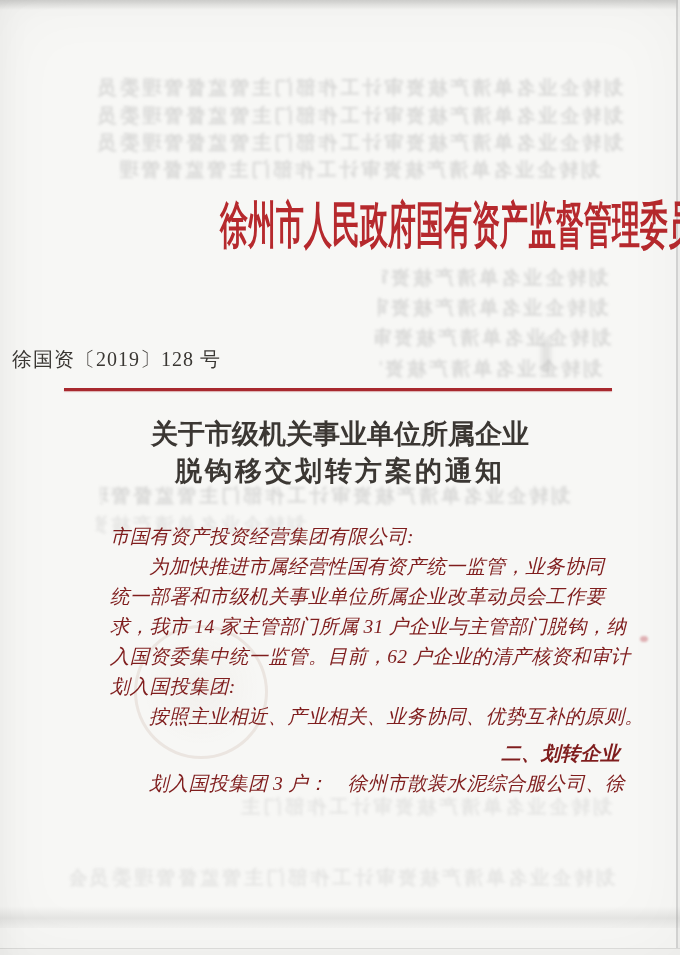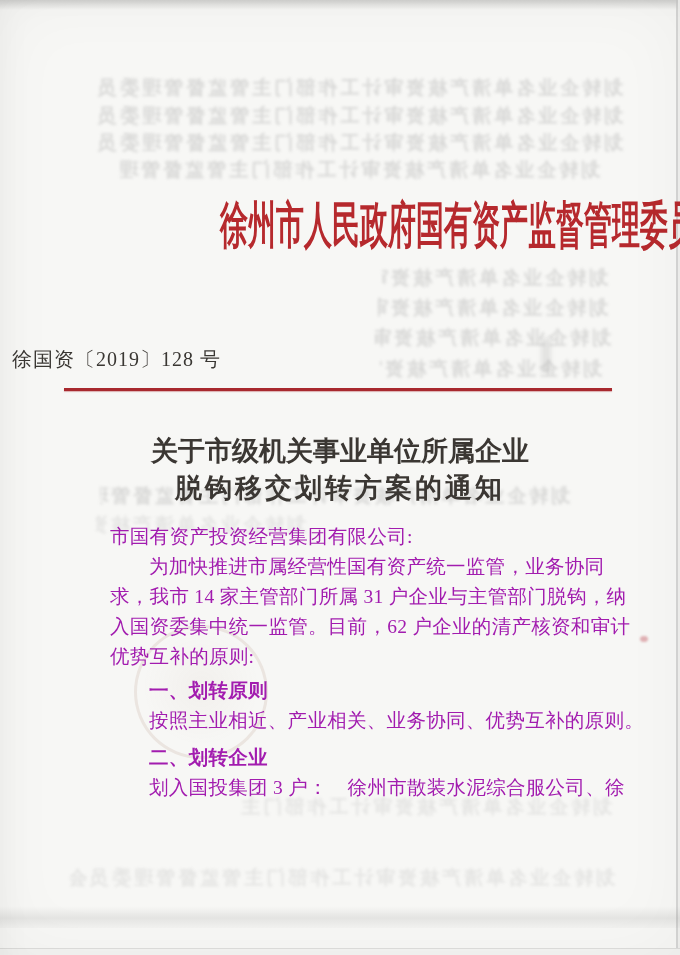--- a/index.html
+++ b/index.html
@@ -29,31 +29,31 @@
   .red-header{position:absolute;top:192px;left:0;width:680px;text-align:center;
     font-size:50px;font-weight:bold;white-space:nowrap;}
   .red-header .squeeze{display:inline-block;transform:scaleX(0.56);transform-origin:center;}
 
   .doc-number{position:absolute;top:346px;left:12px;width:680px;text-align:left;
     font-size:20px;letter-spacing:1px;}
 
   .red-rule{position:absolute;top:388px;left:64px;width:548px;height:3px;
     box-shadow:0 1px 1px rgba(168,41,46,.35);}
 
-  .doc-title{position:absolute;top:433px;left:0;width:680px;text-align:center;
+  .doc-title{position:absolute;top:416px;left:0;width:680px;text-align:center;
     font-size:27px;font-weight:bold;line-height:37px;}
   .doc-title .t2{letter-spacing:3px;}
 
   .body-text{position:absolute;top:522px;left:110px;width:510px;
     font-size:19.5px;letter-spacing:.3px;}
   .line{line-height:30px;white-space:nowrap;}
   .indent{padding-left:39px;}
   .bold{font-weight:bold;}
   .mt4{margin-top:4px;}
-  .mt7{margin-top:7px;}
+  .mt7{margin-top:7px;text-align:right;}
 
   .seal{position:absolute;left:134px;top:625px;width:128px;height:128px;border-radius:50%;
     border:3px solid rgba(151,108,84,0.13);
     background:radial-gradient(circle at 50% 46%,rgba(151,108,84,0.05),rgba(151,108,84,0) 62%);}
   .speck-red{position:absolute;left:640px;top:636px;width:8px;height:6px;border-radius:50%;
     background:rgba(190,70,80,.4);filter:blur(1px);}
   .speck-gray{position:absolute;left:541px;top:338px;width:10px;height:34px;
     background:rgba(140,140,140,.18);filter:blur(2px);}
 </style>
 </head>
@@ -94,26 +94,26 @@
 
   <div class="doc-number" style="color:#3a3733;">徐国资〔2019〕128 号</div>
 
   <div class="red-rule" style="background:#a8292e;"></div>
 
   <div class="doc-title" style="color:#3b3733;">
     <div class="t1">关于市级机关事业单位所属企业</div>
     <div class="t2">脱钩移交划转方案的通知</div>
   </div>
 
-  <div class="body-text" style="color:#a21caf;">
+  <div class="body-text" style="color:#7f1d1d;font-style:italic;">
     <div class="line">市国有资产投资经营集团有限公司:</div>
     <div class="line indent">为加快推进市属经营性国有资产统一监管，业务协同</div>
+    <div class="line">统一部署和市级机关事业单位所属企业改革动员会工作要</div>
     <div class="line">求，我市 14 家主管部门所属 31 户企业与主管部门脱钩，纳</div>
     <div class="line">入国资委集中统一监管。目前，62 户企业的清产核资和审计</div>
-    <div class="line">优势互补的原则:</div>
-    <div class="line indent bold mt4">一、划转原则</div>
+    <div class="line">划入国投集团:</div>
     <div class="line indent">按照主业相近、产业相关、业务协同、优势互补的原则。</div>
     <div class="line indent bold mt7">二、划转企业</div>
     <div class="line indent">划入国投集团 3 户：　徐州市散装水泥综合服公司、徐</div>
   </div>
 
   <div class="vignette"></div>
 </div>
 
 </body></html>

